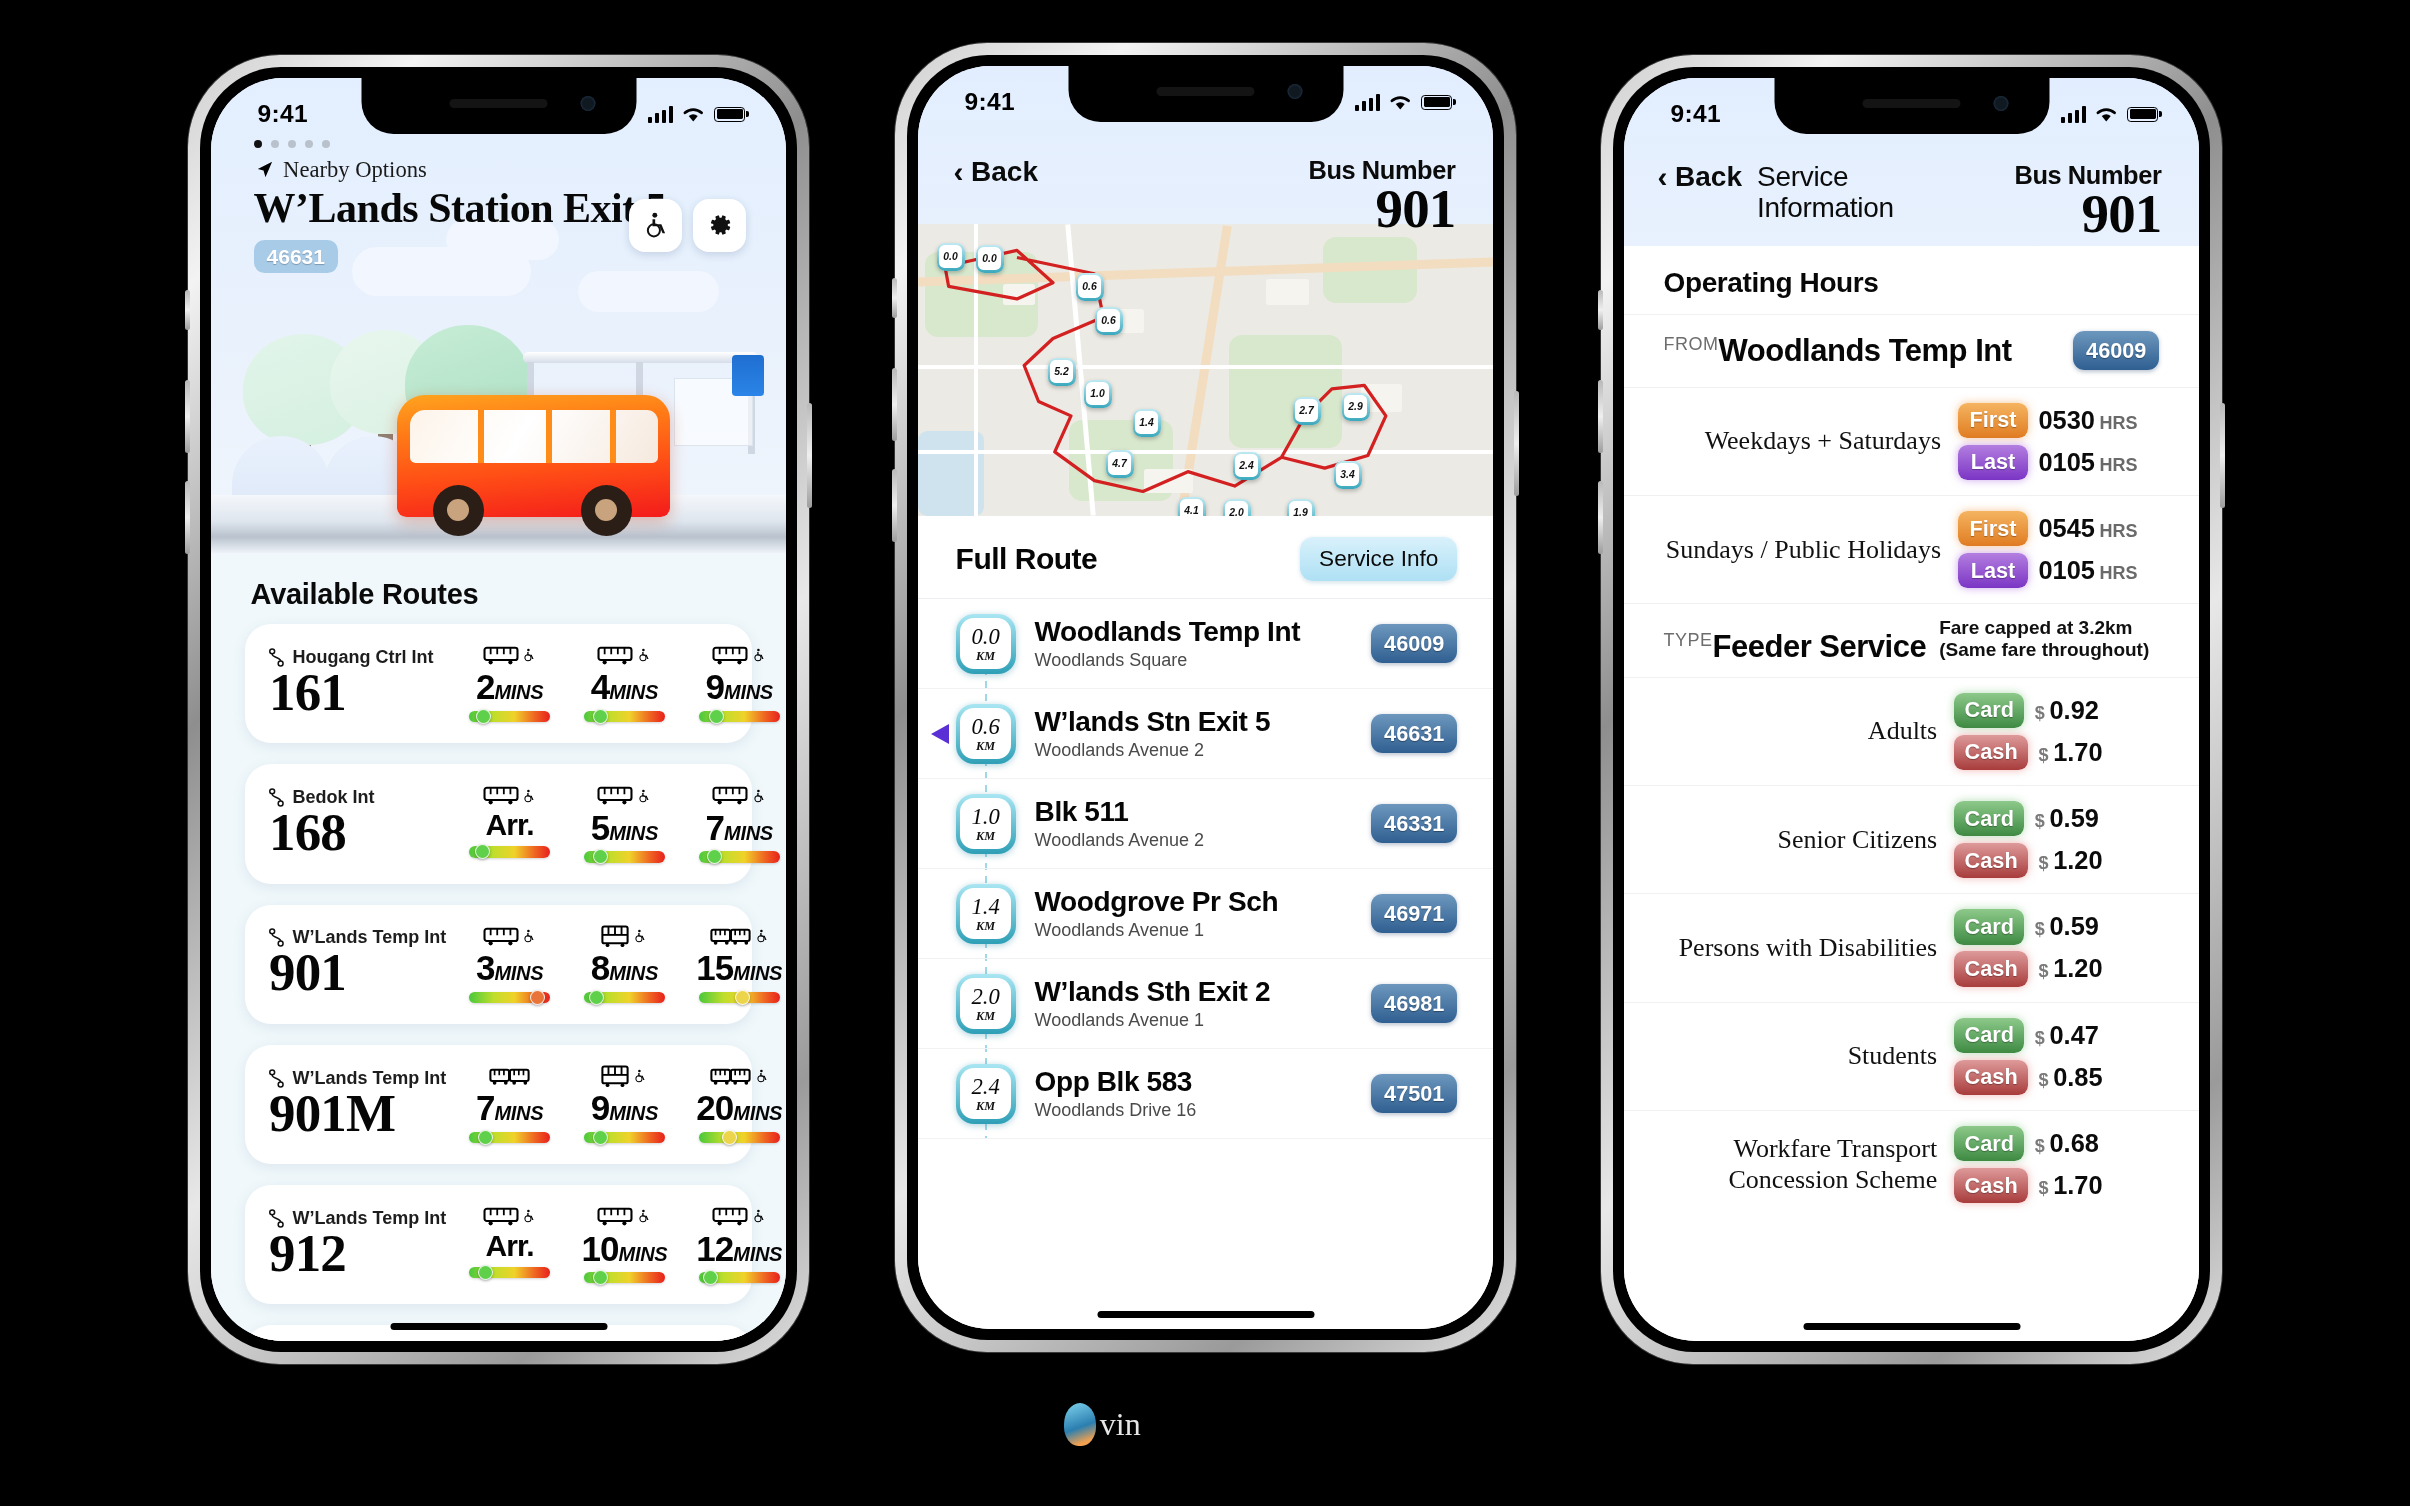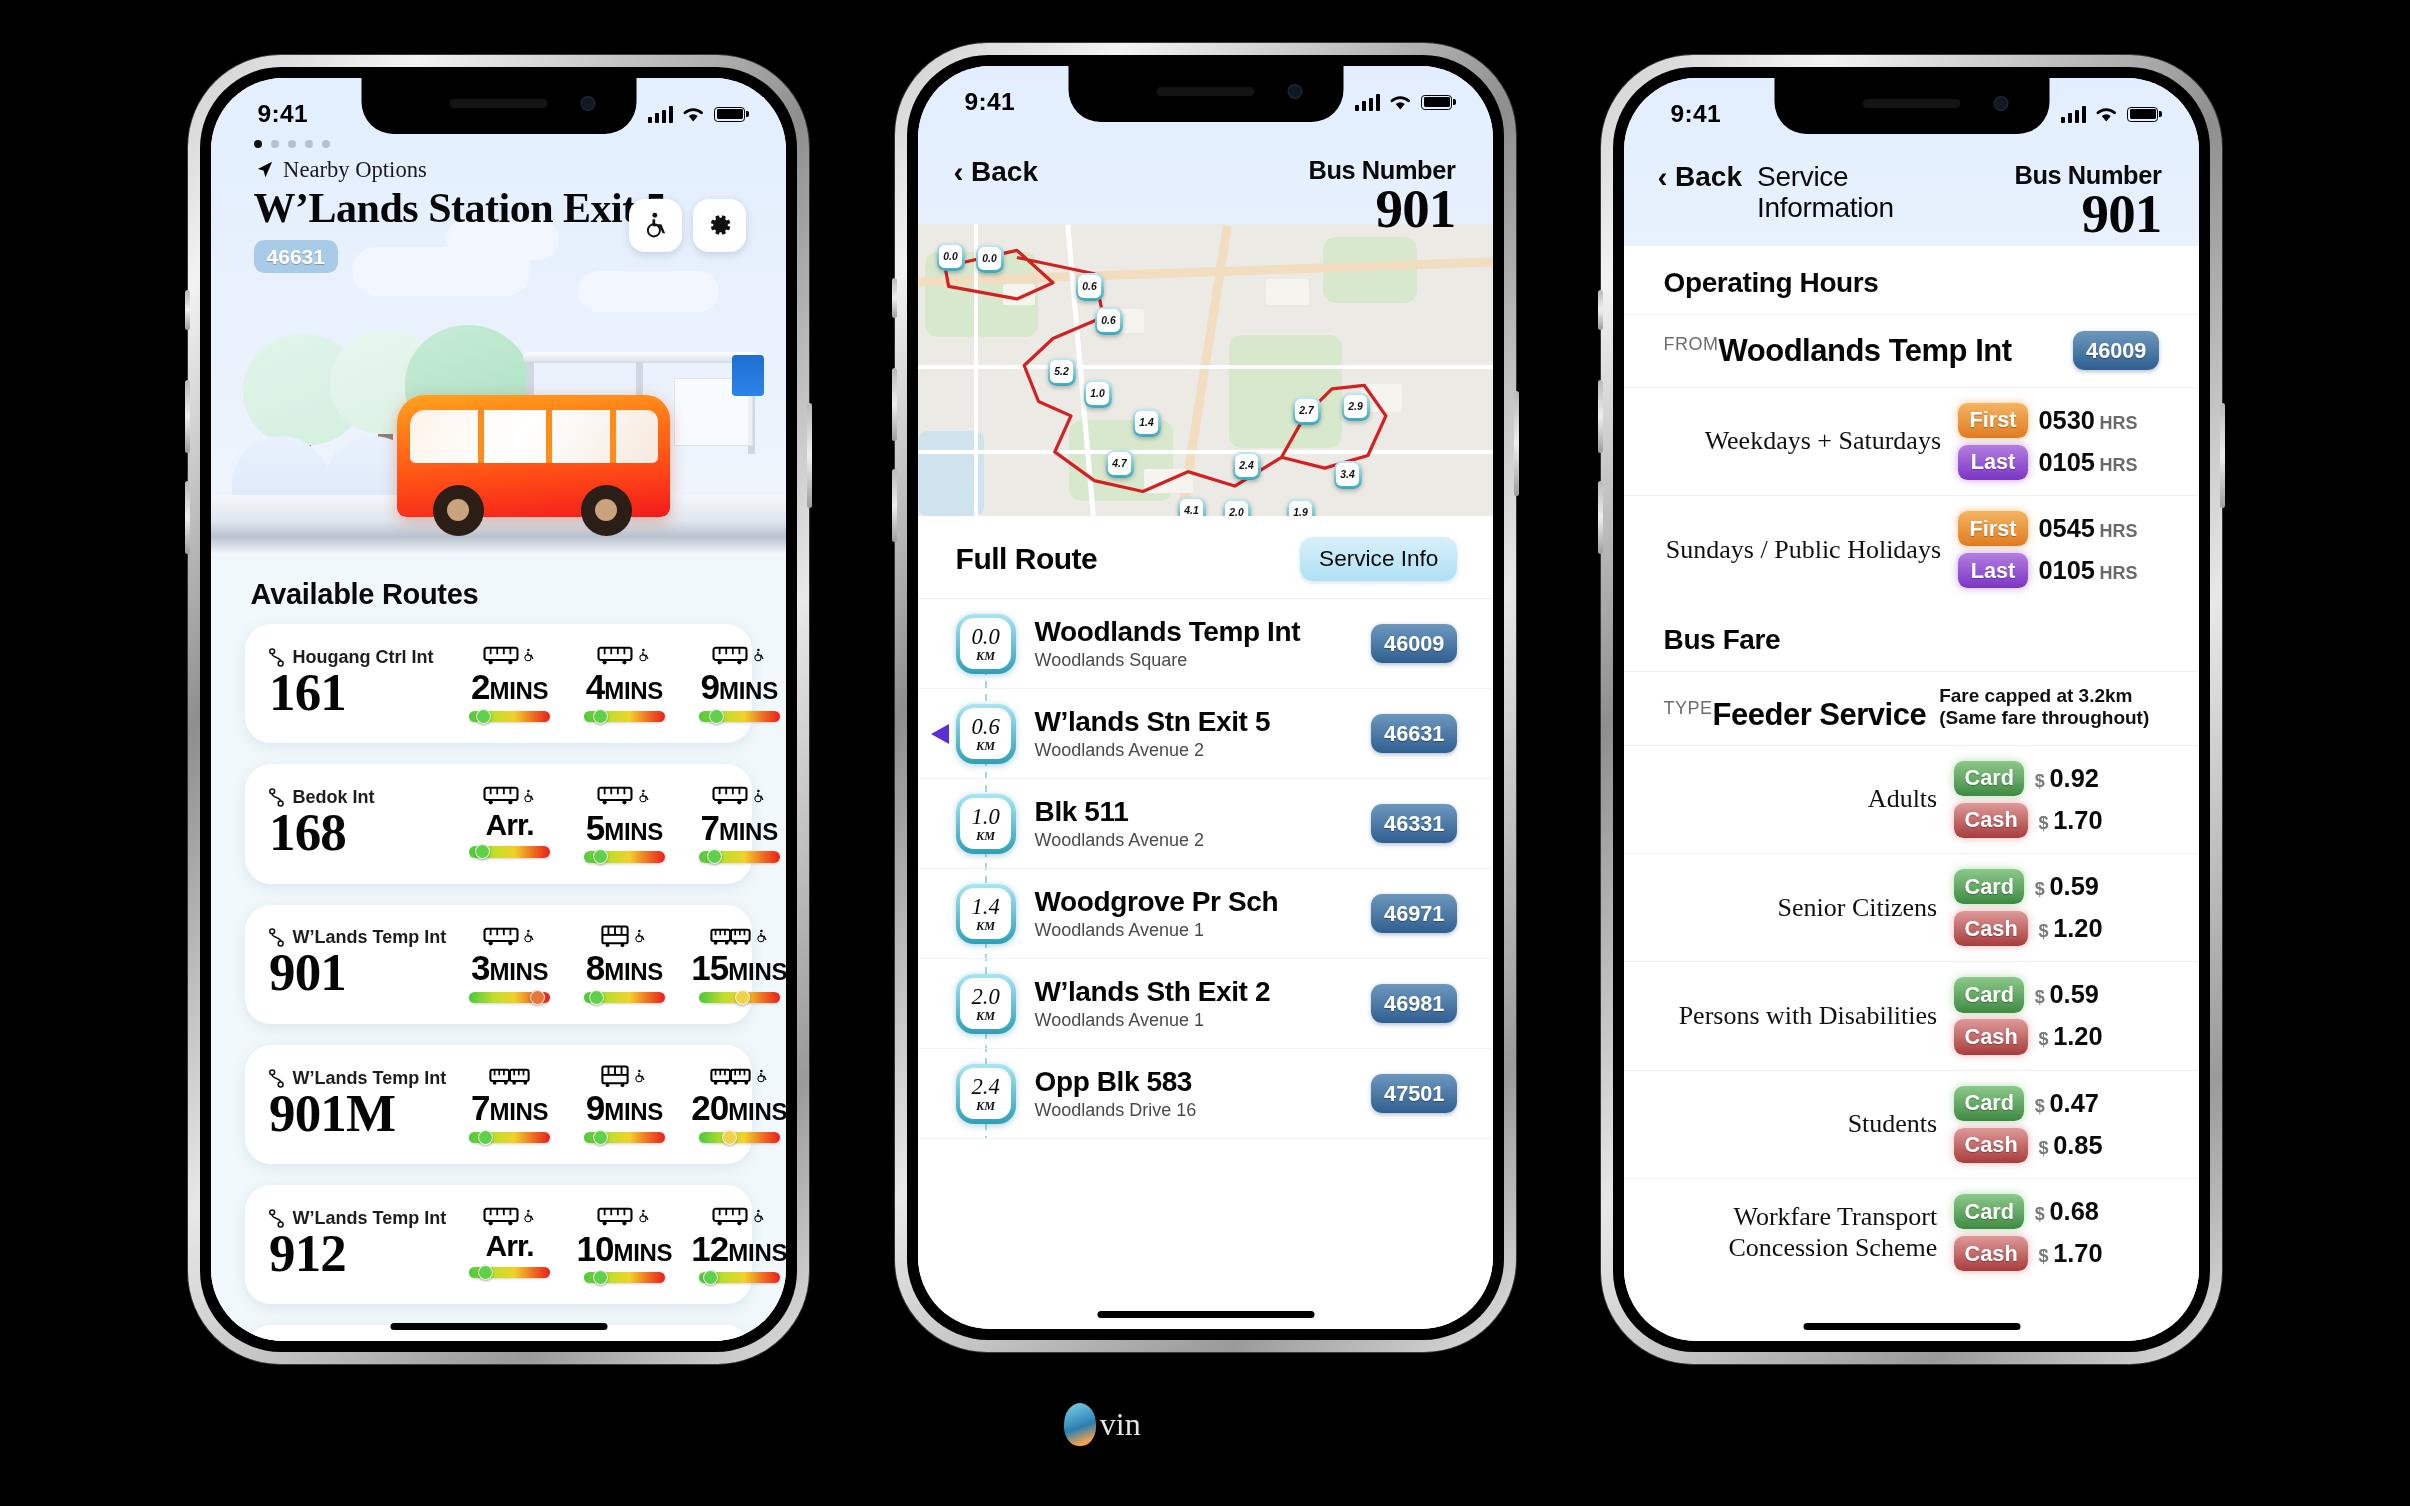--- a/index.html
+++ b/index.html
@@ -117,21 +117,21 @@
     font-weight:600;margin-bottom:-1.9px;}
   .rc-num{font-family:"Liberation Serif",serif;font-weight:700;font-size:53px;
     color:#060606;line-height:1.0;letter-spacing:-0.9px;}
   .rc-times{flex:1;display:flex;justify-content:space-around;align-items:flex-start;gap:3.8px;}
   .tslot{display:flex;flex-direction:column;align-items:center;width:111px;}
   .tslot .icons{display:flex;align-items:center;gap:3.8px;height:24.5px;margin-bottom:1.9px;}
   .mini-bus{display:block;}
   .tnum{display:flex;align-items:baseline;justify-content:center;
     font-weight:700;color:#050505;line-height:1;}
   .tnum .big{font-size:35px;letter-spacing:-0.9px;}
-  .tnum .unit{font-size:24px;font-weight:700;letter-spacing:-0.3px;}
+  .tnum .unit{font-size:20px;font-weight:700;letter-spacing:-0.3px;font-style:italic;}
   .tnum .arr{font-size:30px;letter-spacing:-0.9px;}
   .gbar{margin-top:6.6px;position:relative;width:81px;height:11.3px;border-radius:6.6px;
     background:linear-gradient(90deg,#49c83d 0%,#bede2c 30%,#f0d22a 56%,#ef6a22 80%,#e8201c 100%);
     box-shadow:0 0.9px 2.8px rgba(0,0,0,.18);}
   .gbar i{position:absolute;top:-1.9px;width:15px;height:15px;border-radius:50%;
     border:1.4px solid rgba(255,255,255,.85);box-shadow:0 0.9px 2.8px rgba(0,0,0,.3);}
 
   
   .p2-head{position:absolute;top:0;left:0;right:0;height:158px;z-index:20;
     background:linear-gradient(180deg,#e2eeff,#e7f0fd);padding:90px 38px 0 36px;
@@ -1059,21 +1059,20 @@
                     <span class="tag last">Last</span>
                     <span class="val">
                       <span class="num">0105</span>
                       <span class="u">HRS</span>
                     </span>
                   </div>
                 </div>
               </div>
             </div>
 
-          <div class="sec-h">Bus Fare</div>
           <div class="typerow">
             <div class="from-l">
               <span class="lab-sm">TYPE</span>
               <span class="lab-bg">Feeder Service</span>
             </div>
             <div class="type-note">
               <div>Fare capped at 3.2km</div>
               <div>(Same fare throughout)</div>
             </div>
           </div>

